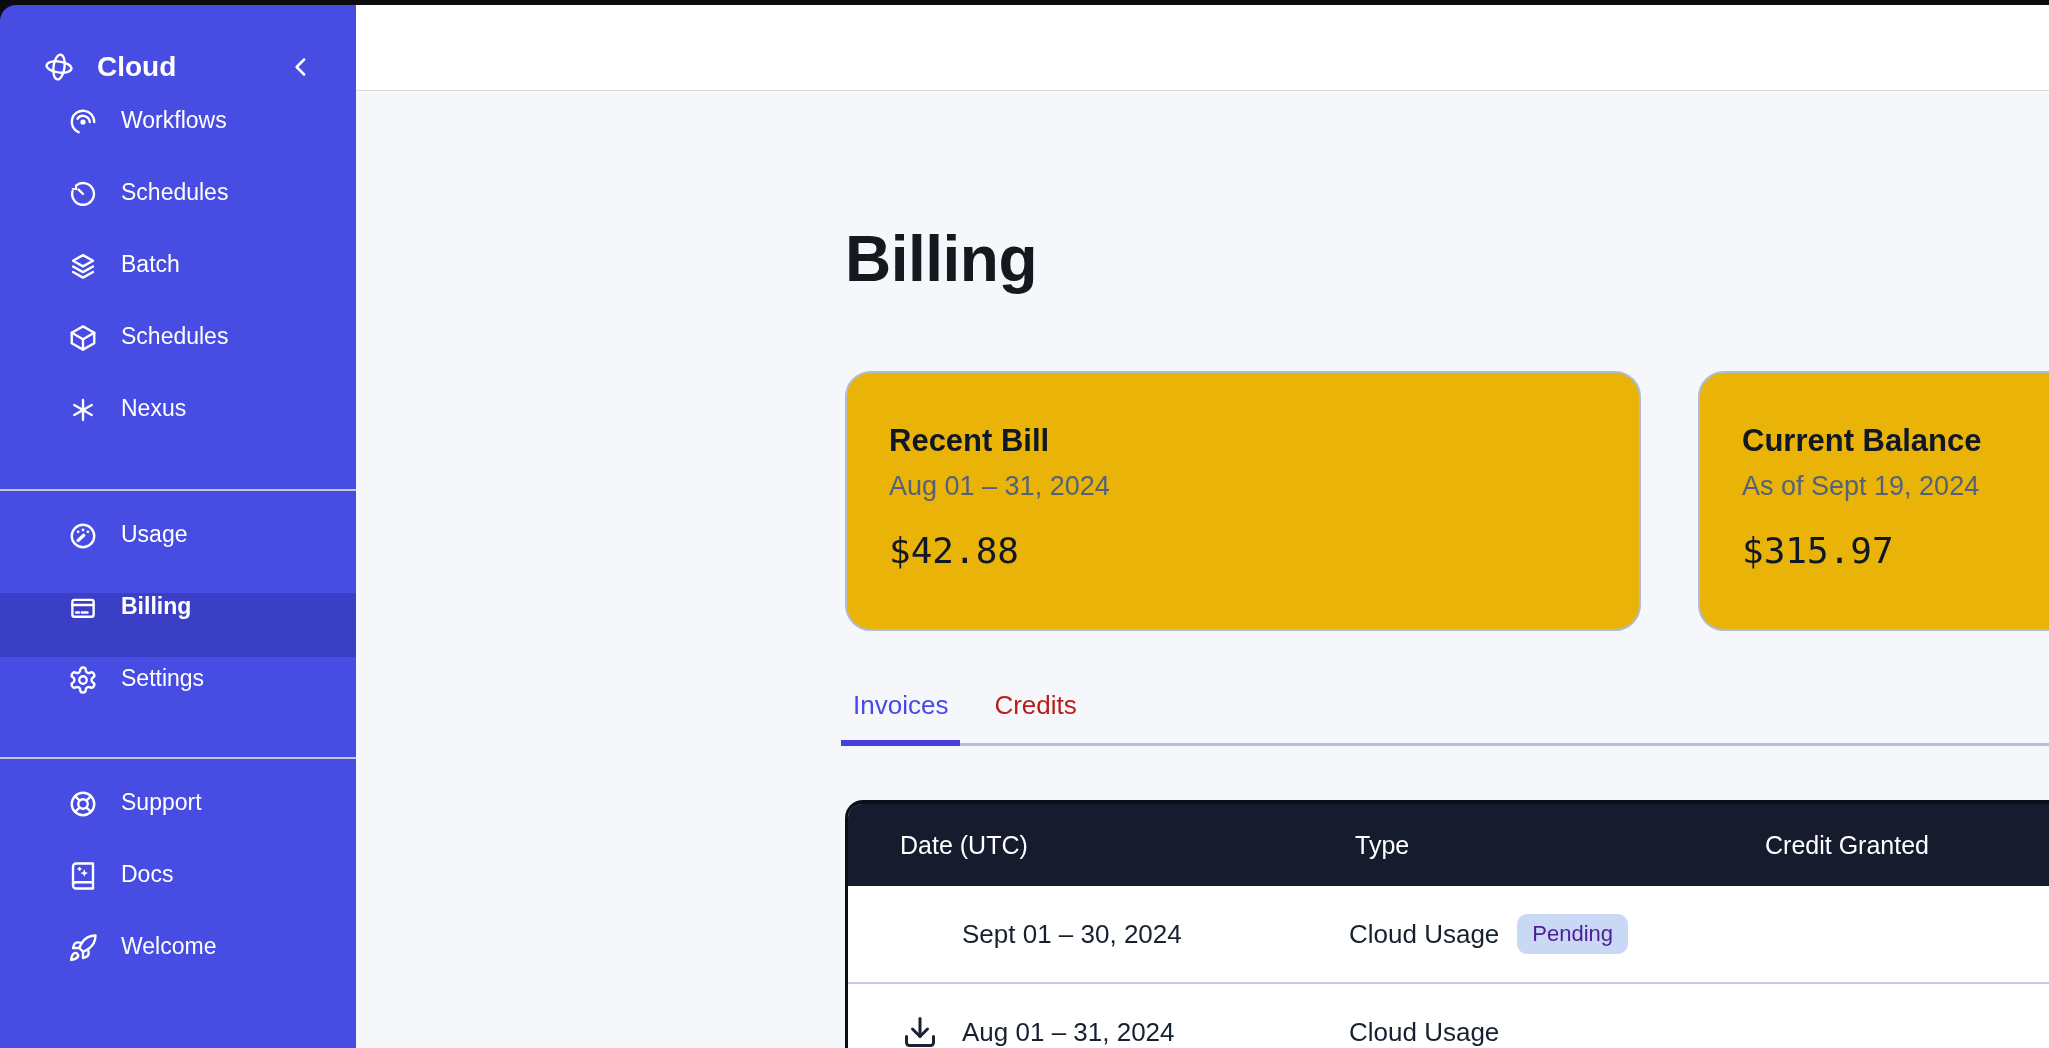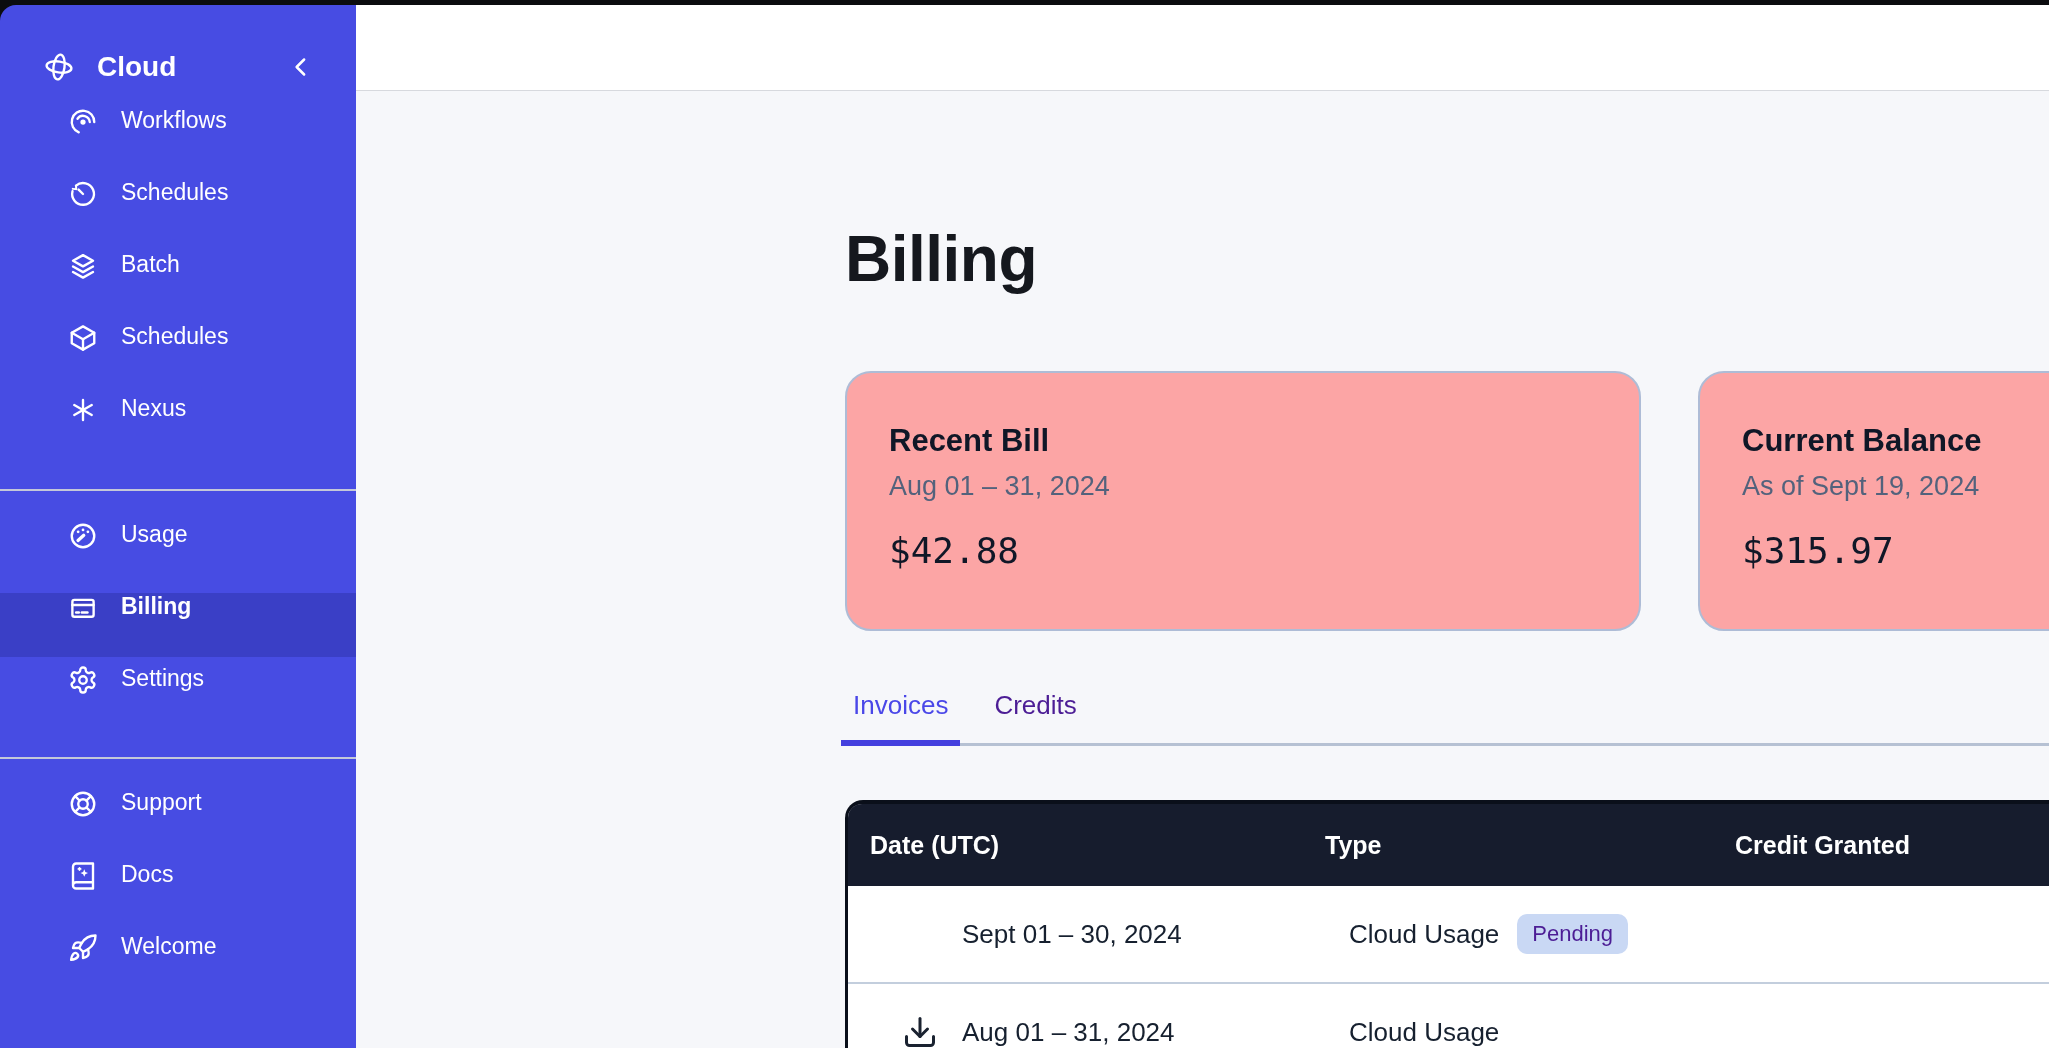--- a/index.html
+++ b/index.html
@@ -21,37 +21,37 @@
   .side-group-gap{margin-top:30px;}
 
   
   .main{flex:1;min-width:0;background:#F6F7FA;display:flex;flex-direction:column;}
   .topbar{height:85px;flex:none;background:#ffffff;border-bottom:1px solid #D7D9DE;}
   .content{padding-left:489px;width:1560px;}
 
   .page-title{margin:134px 0 0;font-size:64px;line-height:68px;font-weight:600;color:#15181E;letter-spacing:-0.5px;}
 
   .cards{display:flex;gap:57px;margin-top:78px;}
-  .card{box-sizing:border-box;background:#fca5a5;border:2px solid #AEBCD6;border-radius:26px;
+  .card{box-sizing:border-box;background:#eab308;border:2px solid #AEBCD6;border-radius:26px;
         width:796px;height:260px;padding:50px 42px 0;flex:none;}
   .card.balance{width:720px;}
   .card-title{font-size:31px;font-weight:600;color:#101727;}
   .card-sub{font-size:27px;color:#53627C;margin-top:12px;}
   .card-amount{font-family:"DejaVu Sans Mono", monospace;font-size:36px;color:#101727;margin-top:28px;}
 
   .tabs{display:flex;margin-top:59px;border-bottom:3px solid #B6C1D3;width:1560px;}
-  .tab{font-size:26px;padding:0 8px 22px;margin-right:30px;color:#4c1d95;font-weight:500;position:relative;cursor:pointer;}
+  .tab{font-size:26px;padding:0 8px 22px;margin-right:30px;color:#b91c1c;font-weight:500;position:relative;cursor:pointer;}
   .tab.active{color:#4A47E8;}
   .tab.active::after{content:"";position:absolute;left:-4px;right:-4px;bottom:-3px;height:6px;background:#4440DE;}
 
   .invoice-table{margin-top:54px;width:1560px;background:#fff;
                  border-left:3px solid #0A0F1A;border-top:4px solid #0A0F1A;border-radius:18px 0 0 0;}
   .thead{display:grid;grid-template-columns:455px 410px 1fr;background:#161C2D;color:#fff;height:82px;
          align-items:center;border-top-left-radius:14px;}
-  .th{padding-left:22px;font-size:25px;font-weight:700;}
+  .th{padding-left:52px;font-size:25px;font-weight:400;}
   .trow{display:grid;grid-template-columns:455px 410px 1fr;height:96px;align-items:center;
         border-bottom:2px solid #C3CEDD;background:#fff;}
   .cell-date{display:flex;align-items:center;padding-left:54px;font-size:26px;color:#16202F;}
   .icon-slot{width:36px;height:36px;margin-right:24px;flex:none;color:#1A2230;}
   .icon-slot svg{width:100%;height:100%;display:block;}
   .cell-type{padding-left:46px;display:flex;align-items:center;gap:18px;font-size:26px;color:#16202F;}
   .badge{background:#C9D8F4;color:#4c1d95;font-size:22px;font-weight:500;padding:7px 15px;border-radius:10px;white-space:nowrap;}
 </style>
 </head>
 <body>

